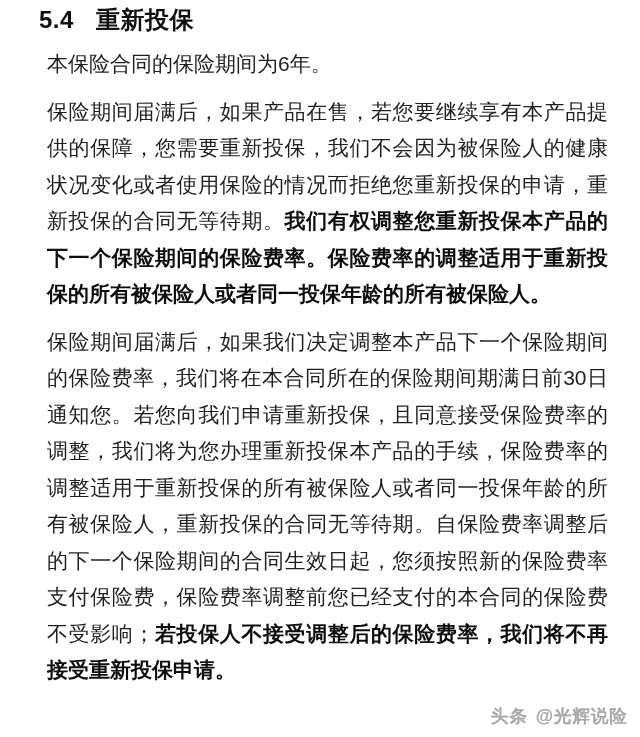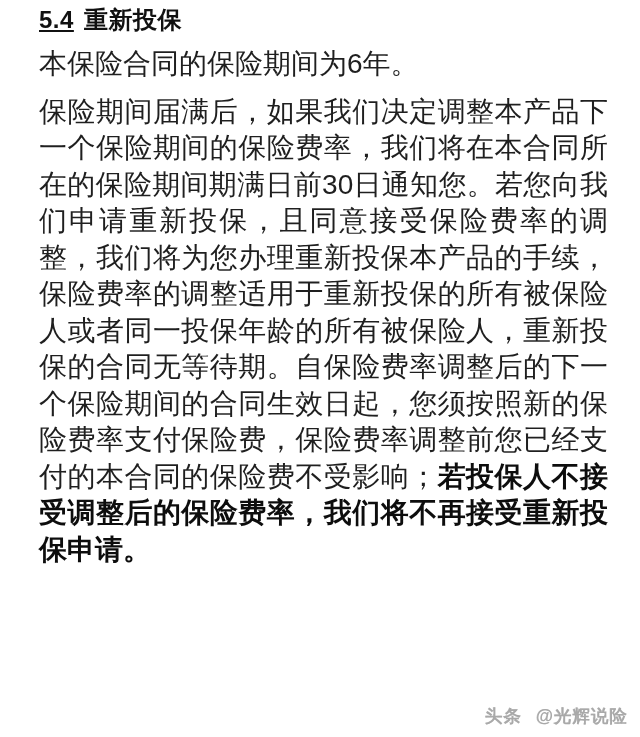--- a/index.html
+++ b/index.html
@@ -20,26 +20,25 @@
   }
   .section-heading {
     margin: 0;
     font-size: 24px;
     line-height: 30px;
     font-weight: 700;
     color: #111111;
     letter-spacing: 0.5px;
   }
   .section-heading .num {
-    margin-right: 10px;
-    text-decoration: underline;
+    margin-right: 22px;
   }
   .paragraphs p {
-    margin: 11px 0 0 0;
-    font-size: 28px;
+    margin: 11px 0 0 8px;
+    font-size: 21px;
     line-height: 36.5px;
     text-align: justify;
     text-justify: inter-ideograph;
     color: #1f1f1f;
     letter-spacing: 0px;
   }
   .paragraphs p span.bold {
     font-weight: 700;
     color: #0d0d0d;
   }
@@ -52,31 +51,32 @@
     letter-spacing: 1px;
     color: #a9a9a9;
     text-shadow:
       1.5px 1.5px 0 #ffffff,
       2px 2px 1px rgba(255,255,255,0.85),
       -0.5px -0.5px 0.5px rgba(90,90,90,0.35);
     white-space: nowrap;
     user-select: none;
   }
   .watermark .brand {
-    margin-right: 14px;
+    margin-right: 8px;
   }
 </style>
 </head>
 <body>
 
 <div class="doc">
   <h2 class="section-heading">
     <span class="num">5.4</span><span>重新投保</span>
   </h2>
   <div class="paragraphs">
       <p><span>本保险合同的保险期间为6年。</span></p>
+      <p><span>保险期间届满后，如果产品在售，若您要继续享有本产品提供的保障，您需要重新投保，我们不会因为被保险人的健康状况变化或者使用保险的情况而拒绝您重新投保的申请，重新投保的合同无等待期。</span><span class="bold">我们有权调整您重新投保本产品的下一个保险期间的保险费率。保险费率的调整适用于重新投保的所有被保险人或者同一投保年龄的所有被保险人。</span></p>
       <p><span>保险期间届满后，如果我们决定调整本产品下一个保险期间的保险费率，我们将在本合同所在的保险期间期满日前30日通知您。若您向我们申请重新投保，且同意接受保险费率的调整，我们将为您办理重新投保本产品的手续，保险费率的调整适用于重新投保的所有被保险人或者同一投保年龄的所有被保险人，重新投保的合同无等待期。自保险费率调整后的下一个保险期间的合同生效日起，您须按照新的保险费率支付保险费，保险费率调整前您已经支付的本合同的保险费不受影响；</span><span class="bold">若投保人不接受调整后的保险费率，我们将不再接受重新投保申请。</span></p>
     </div>
 </div>
 
 <div class="watermark">
   <span class="brand">头条</span><span>@光辉说险</span>
 </div>
 
 </body></html>

